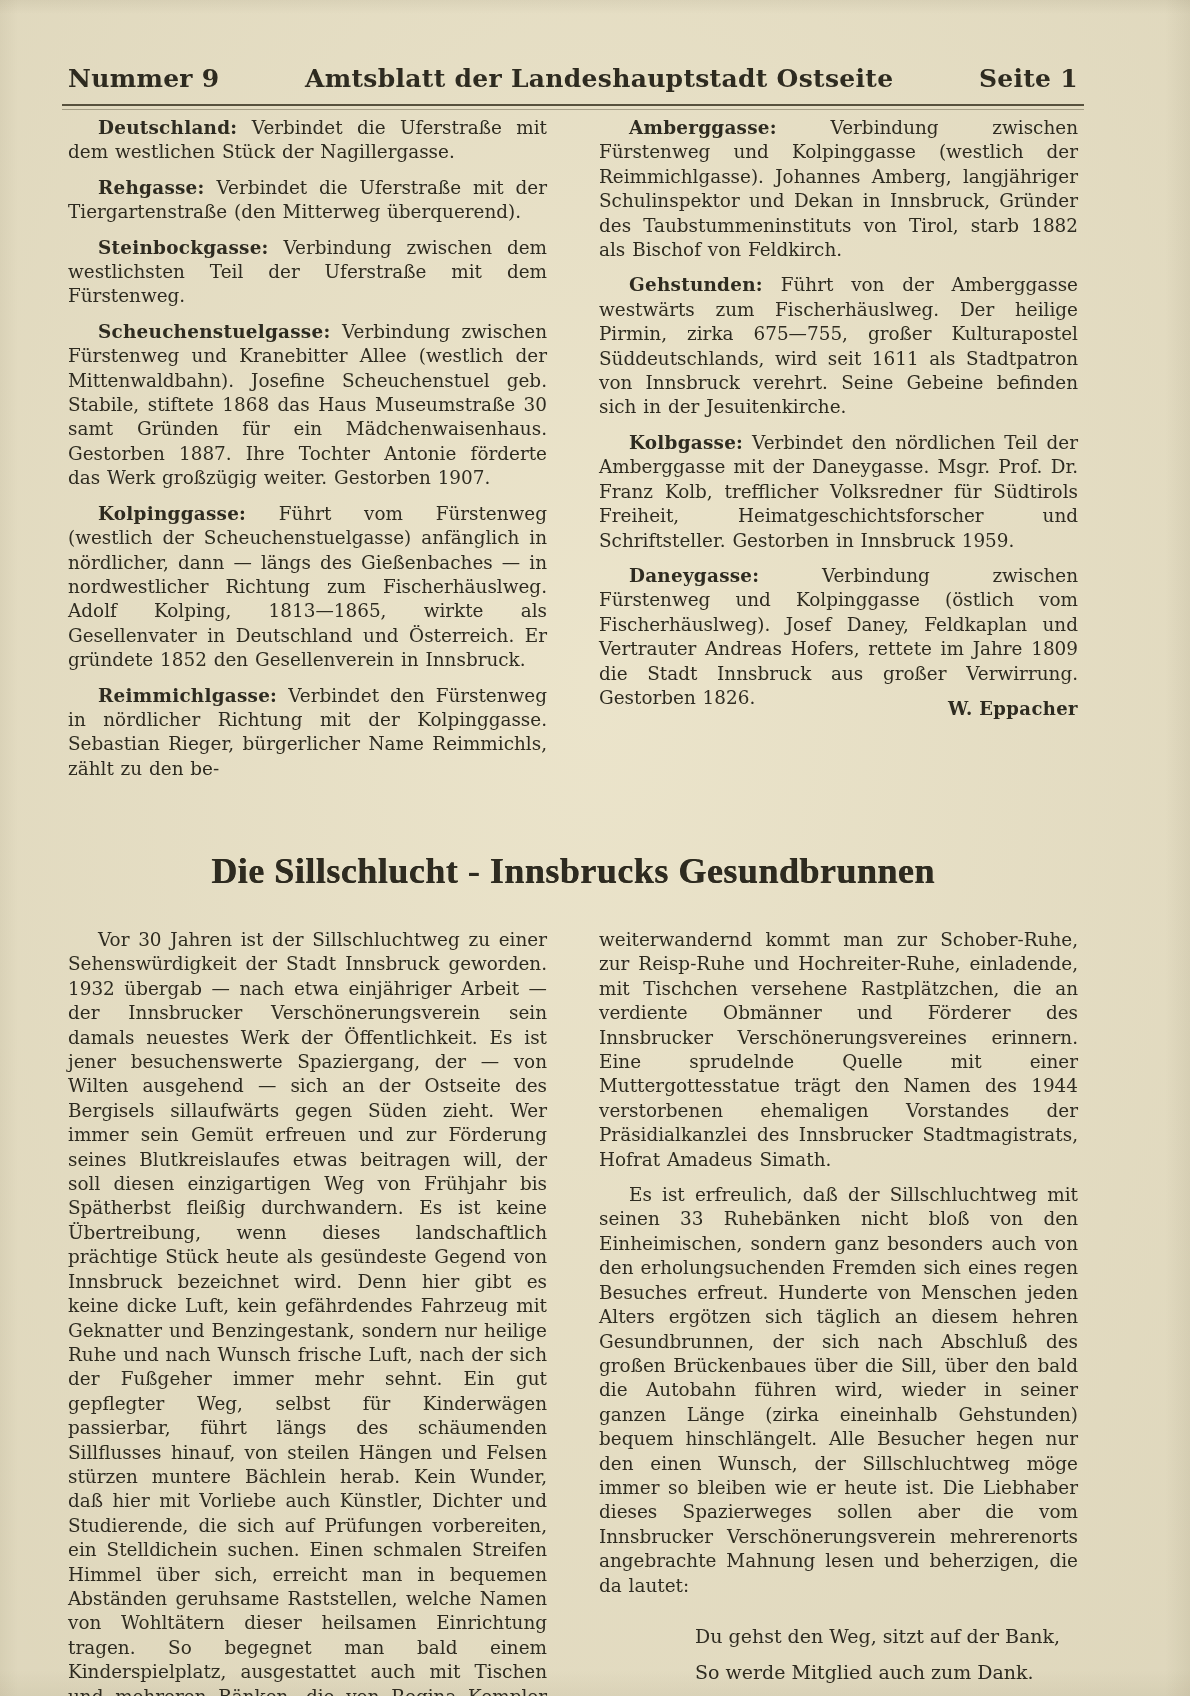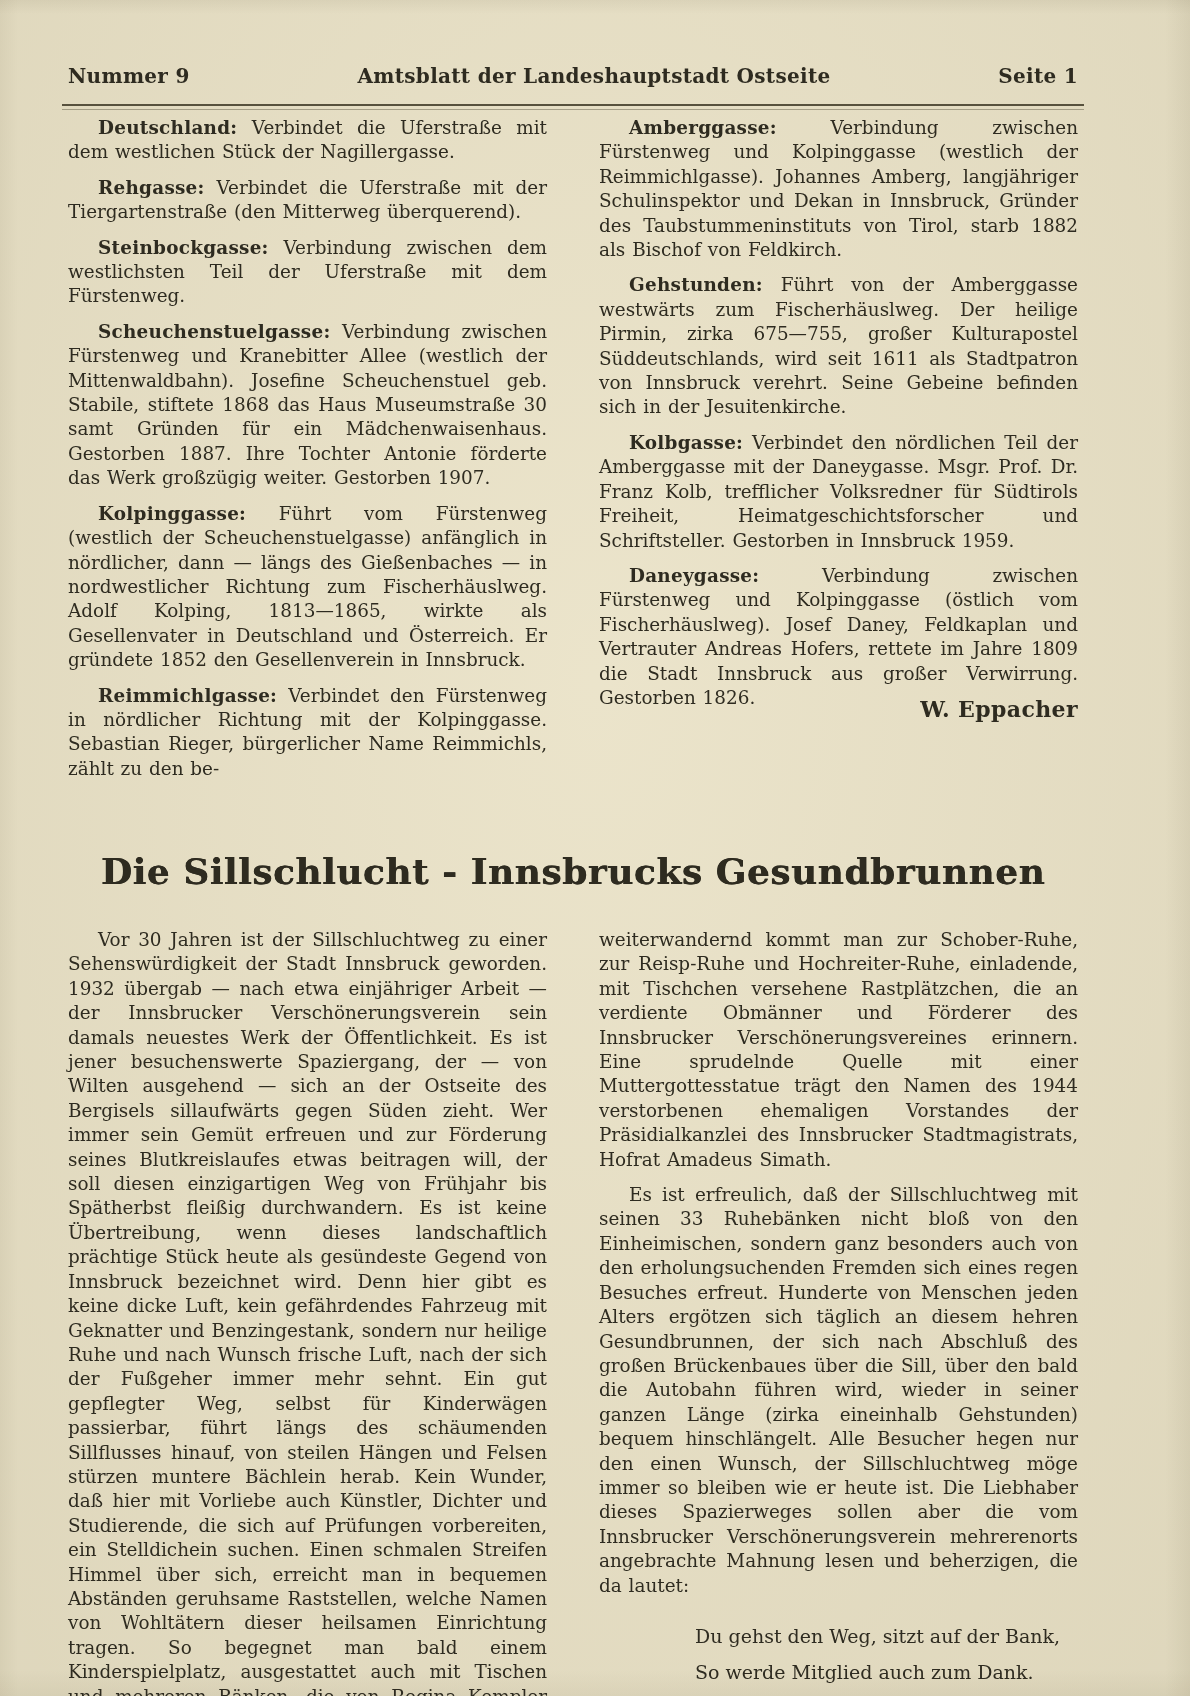--- a/index.html
+++ b/index.html
@@ -10,21 +10,21 @@
       radial-gradient(ellipse at 50% 40%, rgba(255,255,255,0.10), rgba(0,0,0,0.045) 95%),
       linear-gradient(90deg, rgba(120,110,80,0.08) 0, rgba(0,0,0,0) 18px, rgba(0,0,0,0) 1165px, rgba(120,110,80,0.10) 100%),
       linear-gradient(180deg, rgba(120,110,80,0.10) 0, rgba(0,0,0,0) 14px, rgba(0,0,0,0) 1670px, rgba(120,110,80,0.08) 100%);
     color:#2e2b20;
     font-family:"DejaVu Serif","Liberation Serif",serif;
   }
 
   .page-header{
     position:absolute;top:64px;left:68px;right:112px;
     display:flex;justify-content:space-between;align-items:baseline;
-    font-size:20px;font-weight:600;letter-spacing:0.3px;
+    font-size:25px;font-weight:600;letter-spacing:0.3px;
   }
   .page-header .center{flex:1;text-align:center;font-weight:700;}
   .header-rule{
     position:absolute;top:104px;left:62px;right:106px;height:3px;
     border-top:2px solid #57513d;border-bottom:1px solid rgba(87,81,61,0.45);
   }
 
   .two-col{position:absolute;left:68px;right:112px;display:flex;gap:52px;}
   .col{flex:1;min-width:0;}
 
@@ -34,27 +34,28 @@
   p.entry,p.para{
     margin:0 0 11px 0;text-align:justify;
     font-size:18.4px;line-height:24.4px;text-indent:30px;
     word-spacing:1px;
   }
   p.cont{text-indent:0;}
   b.term{font-weight:700;letter-spacing:0.25px;}
 
   .byline-pull{
     text-align:right;margin:-24.4px 0 11px 0;
-    font-size:22px;line-height:24.4px;font-weight:600;letter-spacing:0.4px;
+    font-size:18px;line-height:24.4px;font-weight:600;letter-spacing:0.4px;
   }
 
   .article-title{
     position:absolute;top:850px;left:68px;right:112px;
     text-align:center;font-size:36px;font-weight:700;letter-spacing:0.5px;
     text-shadow:0.4px 0 0 #2e2b20;
+    font-family:Liberation Serif, serif;
   }
 
   .verse{margin:20px 0 8px 96px;font-size:19px;line-height:36px;}
   .verse div{white-space:nowrap;}
 </style>
 </head>
 <body>
 
 <div class="page-header">
   <span>Nummer 9</span>

